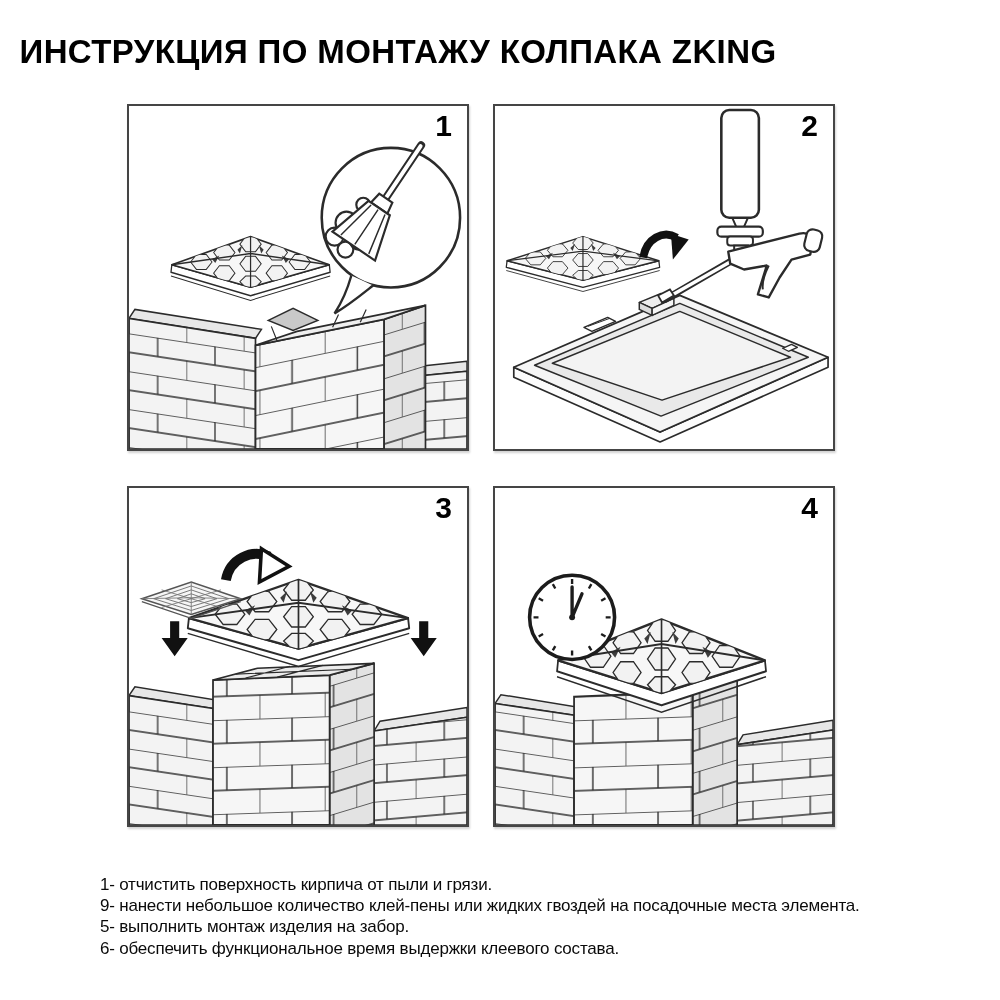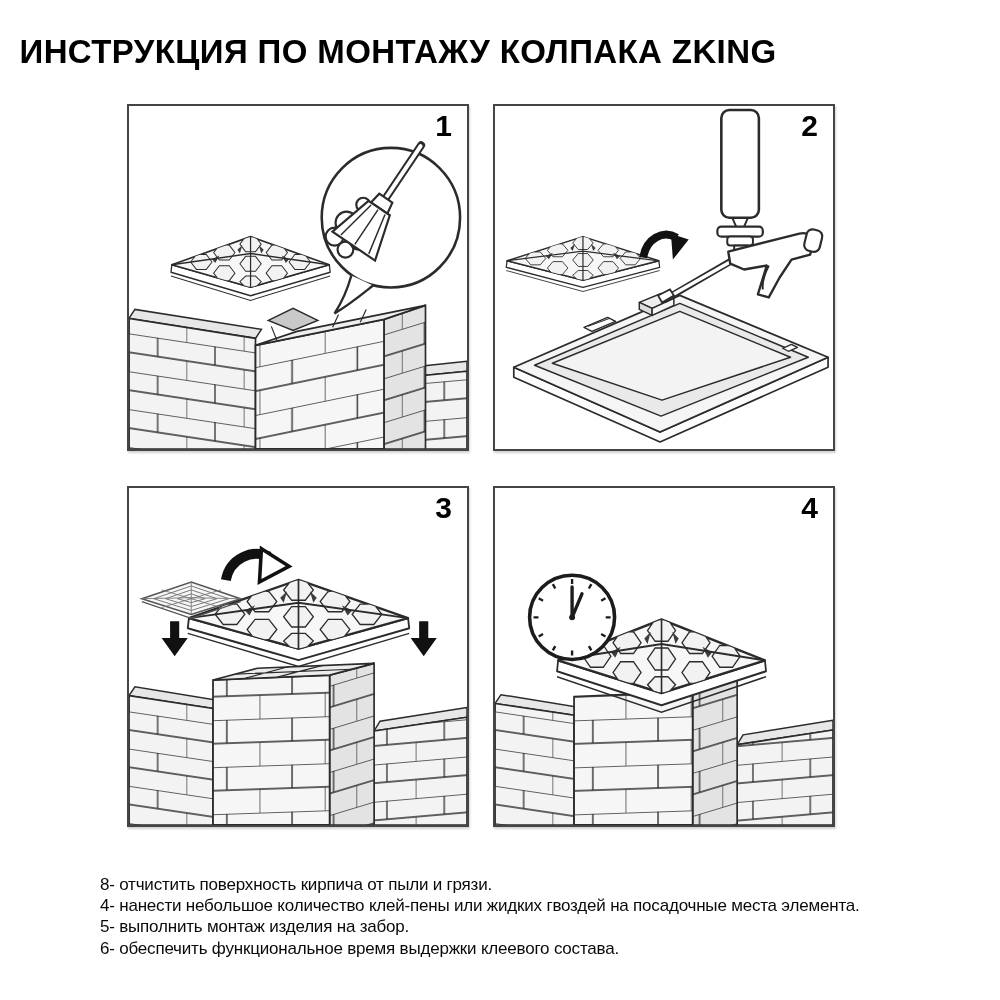--- a/index.html
+++ b/index.html
@@ -251,17 +251,17 @@
       <circle cx="78" cy="132" r="43" fill="#ffffff" stroke="#1c1c1c" stroke-width="3.6"></circle>
       <path d="M78,98 L78,93 M95,102.6 L97.5,98.2 M107.4,115 L111.8,112.5 M112,132 L117,132 M107.4,149 L111.8,151.5 M95,161.4 L97.5,165.8 M78,166 L78,171 M61,161.4 L58.5,165.8 M48.6,149 L44.2,151.5 M44,132 L39,132 M48.6,115 L44.2,112.5 M61,102.6 L58.5,98.2" stroke="#1c1c1c" stroke-width="2.4" fill="none"></path>
       <path d="M78,132 L78,101 M78,132 L88,108" stroke="#1c1c1c" stroke-width="3.4" stroke-linecap="round" fill="none"></path>
       <circle cx="78" cy="132" r="3" fill="#1c1c1c"></circle>
     </g>
   </svg>
   <div class="step-num">4</div>
 </section>
 
 <div class="instructions">
-  <div>8- отчистить поверхность кирпича от пыли и грязи.</div>
-  <div>4- нанести небольшое количество клей-пены или жидких гвоздей на посадочные места элемента.</div>
+  <div>1- отчистить поверхность кирпича от пыли и грязи.</div>
+  <div>9- нанести небольшое количество клей-пены или жидких гвоздей на посадочные места элемента.</div>
   <div>5- выполнить монтаж изделия на забор.</div>
   <div>6- обеспечить функциональное время выдержки клеевого состава.</div>
 </div>
 
 </body></html>

